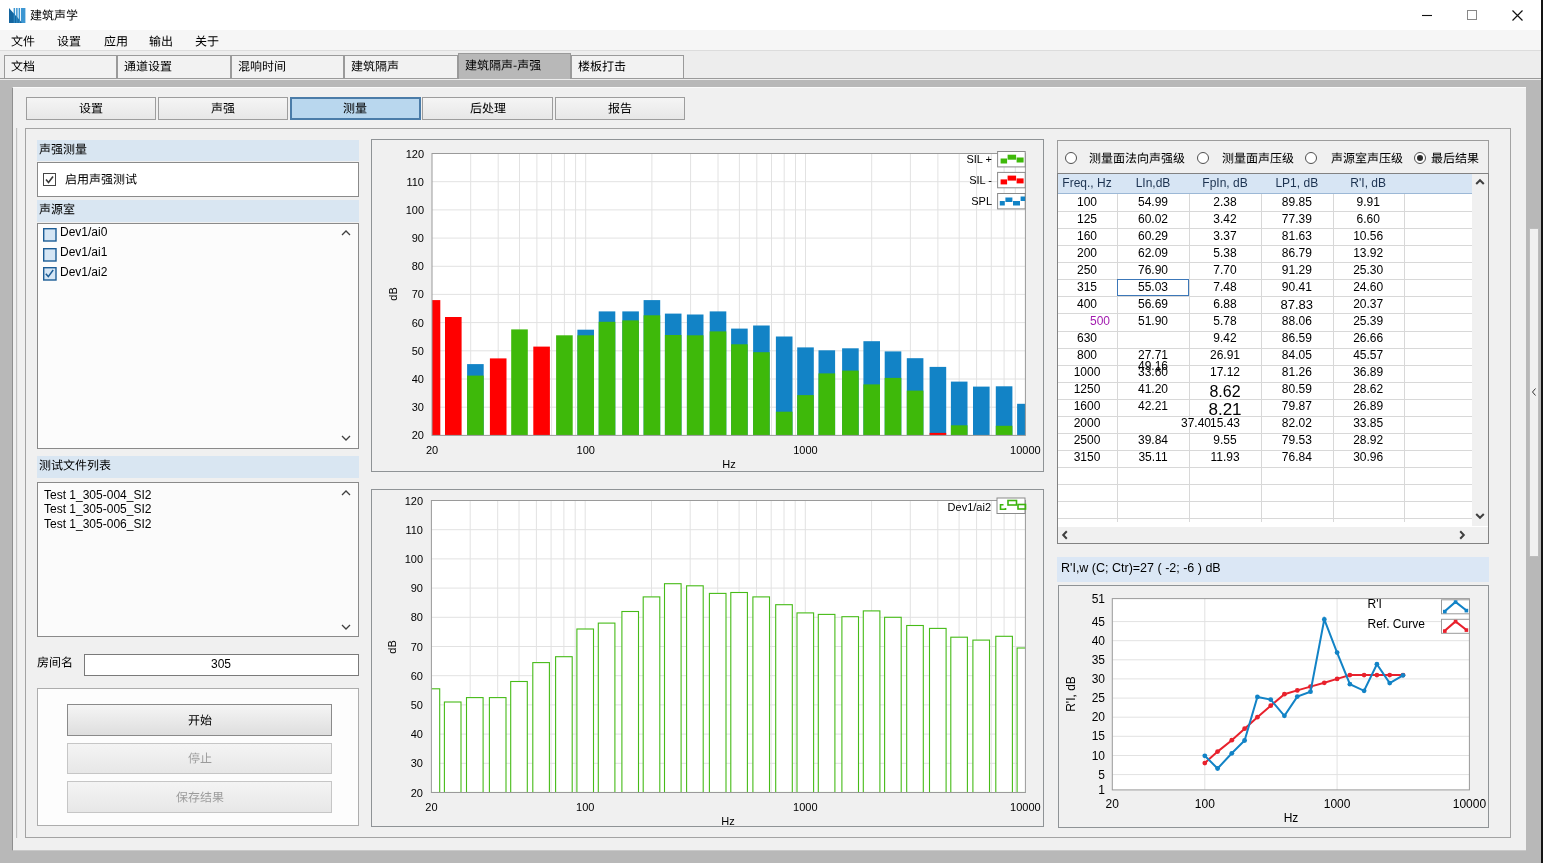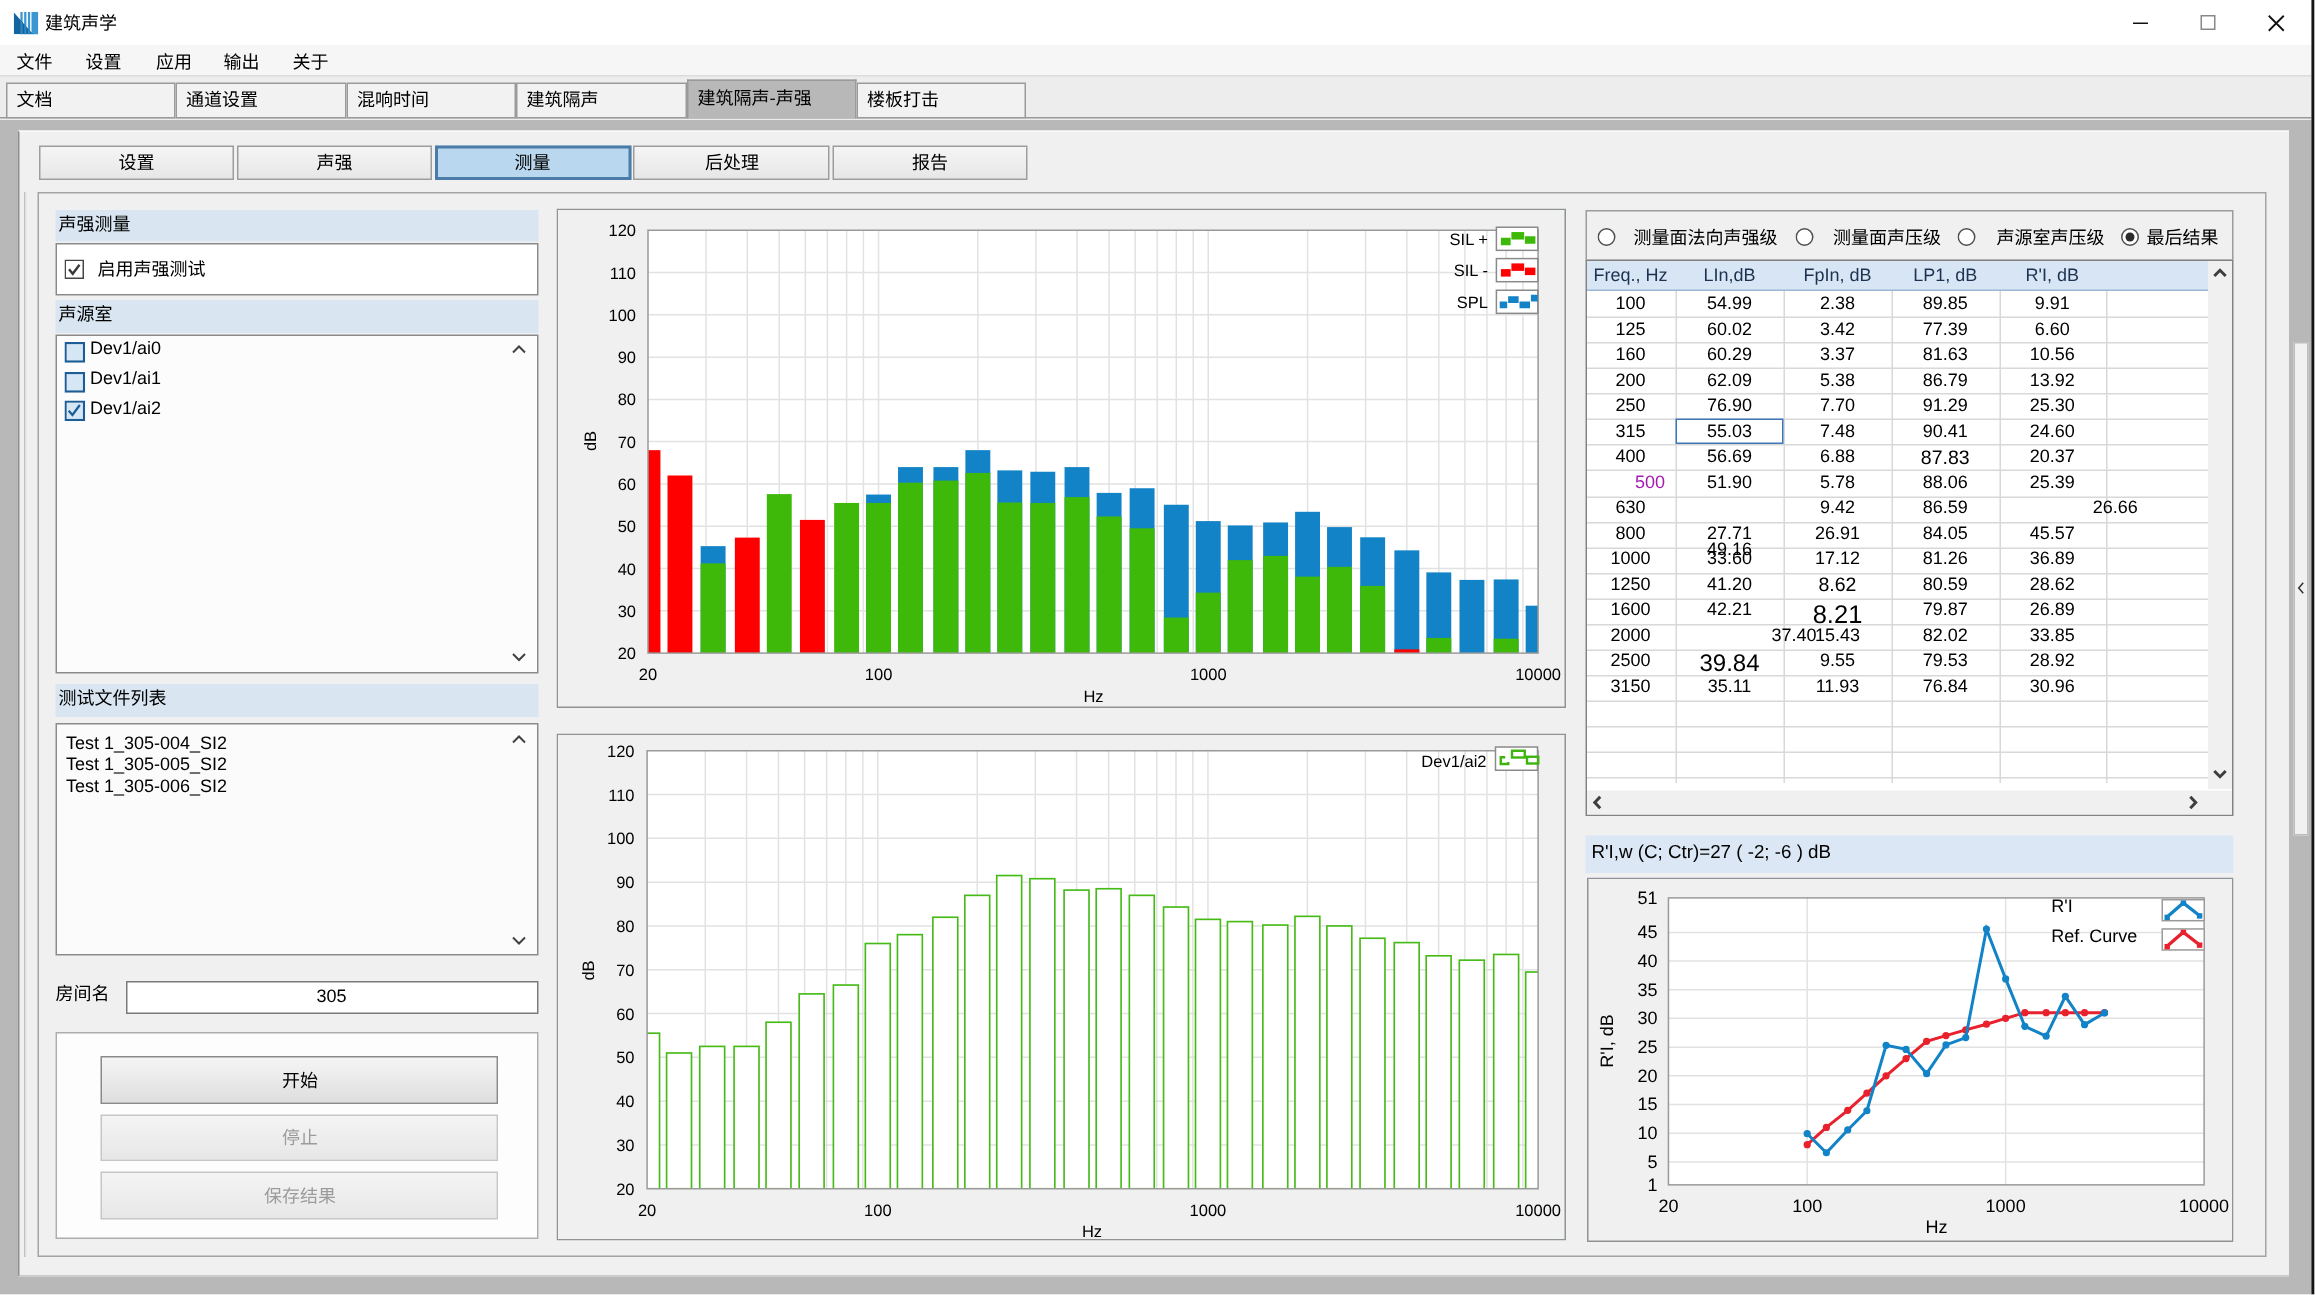--- a/index.html
+++ b/index.html
@@ -679,48 +679,48 @@
 <div style="position:absolute;left:1368.2px;top:297.9px;font-size:12px;color:#000;white-space:pre;transform:translateX(-50%);">20.37</div>
 <div style="position:absolute;left:1087.0px;top:314.9px;font-size:12px;color:#a21caf;white-space:pre;transform:translateX(-50%);margin-left:13px;">500</div>
 <div style="position:absolute;left:1153.0px;top:314.9px;font-size:12px;color:#000;white-space:pre;transform:translateX(-50%);">51.90</div>
 <div style="position:absolute;left:1225.0px;top:314.9px;font-size:12px;color:#000;white-space:pre;transform:translateX(-50%);">5.78</div>
 <div style="position:absolute;left:1296.8px;top:314.9px;font-size:12px;color:#000;white-space:pre;transform:translateX(-50%);">88.06</div>
 <div style="position:absolute;left:1368.2px;top:314.9px;font-size:12px;color:#000;white-space:pre;transform:translateX(-50%);">25.39</div>
 <div style="position:absolute;left:1087.0px;top:332.0px;font-size:12px;color:#000;white-space:pre;transform:translateX(-50%);">630</div>
 <div style="position:absolute;left:1153.0px;top:332.0px;font-size:12px;color:#000;white-space:pre;transform:translateX(-50%);margin-top:28px;">49.16</div>
 <div style="position:absolute;left:1225.0px;top:332.0px;font-size:12px;color:#000;white-space:pre;transform:translateX(-50%);">9.42</div>
 <div style="position:absolute;left:1296.8px;top:332.0px;font-size:12px;color:#000;white-space:pre;transform:translateX(-50%);">86.59</div>
-<div style="position:absolute;left:1368.2px;top:332.0px;font-size:12px;color:#000;white-space:pre;transform:translateX(-50%);margin-left:42px;">26.66</div>
+<div style="position:absolute;left:1368.2px;top:332.0px;font-size:12px;color:#000;white-space:pre;transform:translateX(-50%);">26.66</div>
 <div style="position:absolute;left:1087.0px;top:349.0px;font-size:12px;color:#000;white-space:pre;transform:translateX(-50%);">800</div>
 <div style="position:absolute;left:1153.0px;top:349.0px;font-size:12px;color:#000;white-space:pre;transform:translateX(-50%);">27.71</div>
 <div style="position:absolute;left:1225.0px;top:349.0px;font-size:12px;color:#000;white-space:pre;transform:translateX(-50%);">26.91</div>
 <div style="position:absolute;left:1296.8px;top:349.0px;font-size:12px;color:#000;white-space:pre;transform:translateX(-50%);">84.05</div>
 <div style="position:absolute;left:1368.2px;top:349.0px;font-size:12px;color:#000;white-space:pre;transform:translateX(-50%);">45.57</div>
 <div style="position:absolute;left:1087.0px;top:366.1px;font-size:12px;color:#000;white-space:pre;transform:translateX(-50%);">1000</div>
 <div style="position:absolute;left:1153.0px;top:366.1px;font-size:12px;color:#000;white-space:pre;transform:translateX(-50%);">33.60</div>
 <div style="position:absolute;left:1225.0px;top:366.1px;font-size:12px;color:#000;white-space:pre;transform:translateX(-50%);">17.12</div>
 <div style="position:absolute;left:1296.8px;top:366.1px;font-size:12px;color:#000;white-space:pre;transform:translateX(-50%);">81.26</div>
 <div style="position:absolute;left:1368.2px;top:366.1px;font-size:12px;color:#000;white-space:pre;transform:translateX(-50%);">36.89</div>
 <div style="position:absolute;left:1087.0px;top:383.2px;font-size:12px;color:#000;white-space:pre;transform:translateX(-50%);">1250</div>
 <div style="position:absolute;left:1153.0px;top:383.2px;font-size:12px;color:#000;white-space:pre;transform:translateX(-50%);">41.20</div>
-<div style="position:absolute;left:1225.0px;top:383.2px;font-size:13px;color:#000;white-space:pre;transform:translateX(-50%);">8.62</div>
+<div style="position:absolute;left:1225.0px;top:383.2px;font-size:16px;color:#000;white-space:pre;transform:translateX(-50%);">8.62</div>
 <div style="position:absolute;left:1296.8px;top:383.2px;font-size:12px;color:#000;white-space:pre;transform:translateX(-50%);">80.59</div>
 <div style="position:absolute;left:1368.2px;top:383.2px;font-size:12px;color:#000;white-space:pre;transform:translateX(-50%);">28.62</div>
 <div style="position:absolute;left:1087.0px;top:400.2px;font-size:12px;color:#000;white-space:pre;transform:translateX(-50%);">1600</div>
 <div style="position:absolute;left:1153.0px;top:400.2px;font-size:12px;color:#000;white-space:pre;transform:translateX(-50%);">42.21</div>
 <div style="position:absolute;left:1225.0px;top:400.2px;font-size:17px;color:#000;white-space:pre;transform:translateX(-50%);">8.21</div>
 <div style="position:absolute;left:1296.8px;top:400.2px;font-size:12px;color:#000;white-space:pre;transform:translateX(-50%);">79.87</div>
 <div style="position:absolute;left:1368.2px;top:400.2px;font-size:12px;color:#000;white-space:pre;transform:translateX(-50%);">26.89</div>
 <div style="position:absolute;left:1087.0px;top:417.3px;font-size:12px;color:#000;white-space:pre;transform:translateX(-50%);">2000</div>
 <div style="position:absolute;left:1153.0px;top:417.3px;font-size:12px;color:#000;white-space:pre;transform:translateX(-50%);margin-left:43px;">37.40</div>
 <div style="position:absolute;left:1225.0px;top:417.3px;font-size:12px;color:#000;white-space:pre;transform:translateX(-50%);">15.43</div>
 <div style="position:absolute;left:1296.8px;top:417.3px;font-size:12px;color:#000;white-space:pre;transform:translateX(-50%);">82.02</div>
 <div style="position:absolute;left:1368.2px;top:417.3px;font-size:12px;color:#000;white-space:pre;transform:translateX(-50%);">33.85</div>
 <div style="position:absolute;left:1087.0px;top:434.3px;font-size:12px;color:#000;white-space:pre;transform:translateX(-50%);">2500</div>
-<div style="position:absolute;left:1153.0px;top:434.3px;font-size:16px;color:#000;white-space:pre;transform:translateX(-50%);">39.84</div>
+<div style="position:absolute;left:1153.0px;top:434.3px;font-size:12px;color:#000;white-space:pre;transform:translateX(-50%);">39.84</div>
 <div style="position:absolute;left:1225.0px;top:434.3px;font-size:12px;color:#000;white-space:pre;transform:translateX(-50%);">9.55</div>
 <div style="position:absolute;left:1296.8px;top:434.3px;font-size:12px;color:#000;white-space:pre;transform:translateX(-50%);">79.53</div>
 <div style="position:absolute;left:1368.2px;top:434.3px;font-size:12px;color:#000;white-space:pre;transform:translateX(-50%);">28.92</div>
 <div style="position:absolute;left:1087.0px;top:451.4px;font-size:12px;color:#000;white-space:pre;transform:translateX(-50%);">3150</div>
 <div style="position:absolute;left:1153.0px;top:451.4px;font-size:12px;color:#000;white-space:pre;transform:translateX(-50%);">35.11</div>
 <div style="position:absolute;left:1225.0px;top:451.4px;font-size:12px;color:#000;white-space:pre;transform:translateX(-50%);">11.93</div>
 <div style="position:absolute;left:1296.8px;top:451.4px;font-size:12px;color:#000;white-space:pre;transform:translateX(-50%);">76.84</div>
 <div style="position:absolute;left:1368.2px;top:451.4px;font-size:12px;color:#000;white-space:pre;transform:translateX(-50%);">30.96</div>
 <div style="position:absolute;left:1117.0px;top:279.3px;width:72.0px;height:17.1px;border:1.5px solid #3c77b8;box-sizing:border-box"></div>
 <div style="position:absolute;left:1471.5px;top:174.0px;width:16.0px;height:351.5px;background:#f0f0f0"></div>

